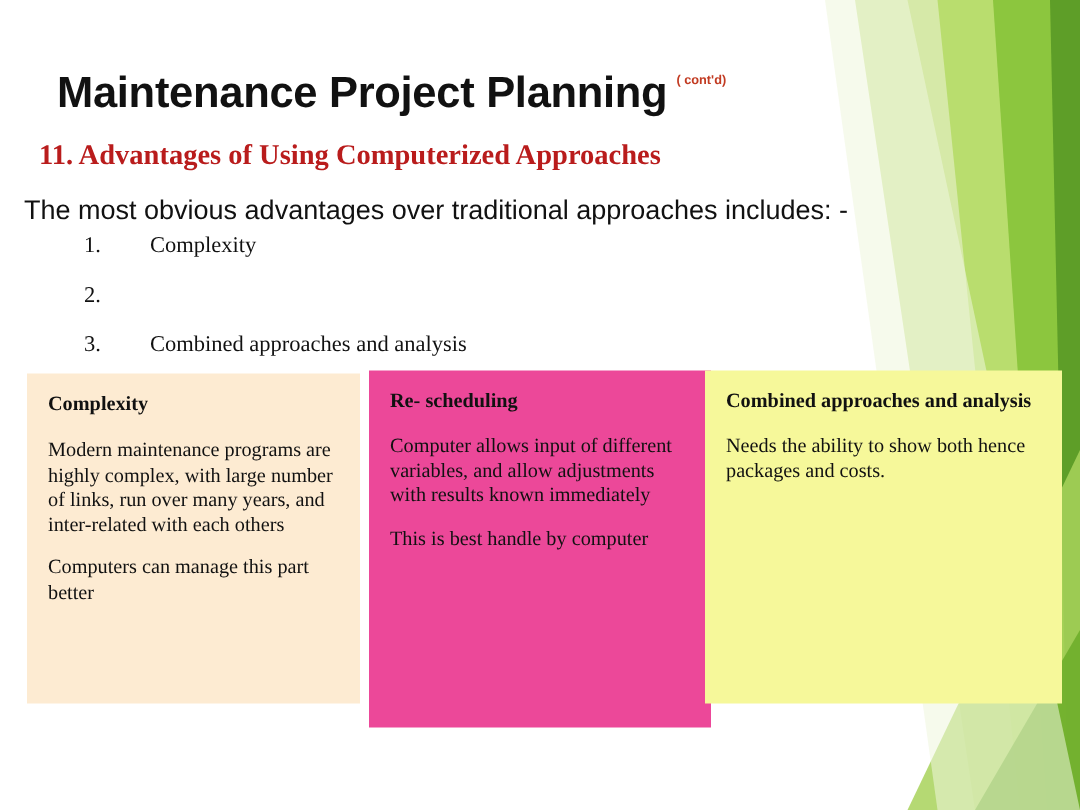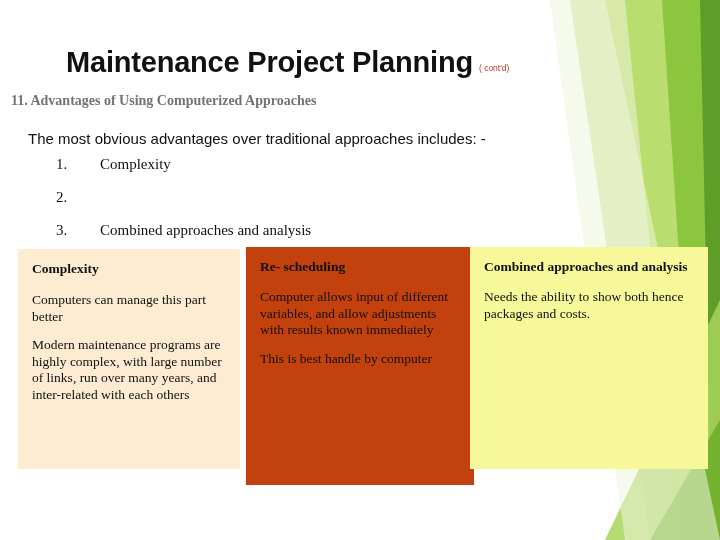--- a/index.html
+++ b/index.html
@@ -33,56 +33,55 @@
     pointer-events: none;
   }
   .deco svg { display: block; }
 
   
   .title-row {
     position: absolute;
     left: 38px;
     top: 48px;
     display: flex;
-    align-items: flex-end;
-    margin-left: 28px;
+    align-items: flex-start;
   }
   .title {
     font-family: "Liberation Sans", sans-serif;
     font-size: 29px;
     font-weight: bold;
     color: #111111;
     letter-spacing: -0.2px;
     line-height: 1;
   }
   .title-sup {
     font-family: "Liberation Sans", sans-serif;
     font-size: 8.5px;
-    font-weight: normal;
+    font-weight: bold;
     color: #c23b22;
     margin-left: 6px;
     margin-bottom: 4px;
   }
 
   
   .subhead {
     position: absolute;
-    left: 11px;
+    left: 26px;
     top: 93px;
     font-family: "Liberation Serif", serif;
-    font-size: 14px;
-    font-weight: bold;
-    color: #737373;
+    font-size: 19px;
+    font-weight: bold;
+    color: #b91c1c;
   }
   .intro {
     position: absolute;
-    left: 28px;
+    left: 16px;
     top: 130px;
     font-family: "Liberation Sans", sans-serif;
-    font-size: 15px;
+    font-size: 18px;
     color: #111111;
   }
   .num-list {
     position: absolute;
     left: 56px;
     top: 156px;
     width: 430px;
   }
   .num-item {
     display: flex;
@@ -121,21 +120,21 @@
     font-size: 13.5px;
     color: #111111;
   }
   #box1 .bx-head { font-size: 13.5px; margin-bottom: 15px; }
 
   #box2 {
     left: 246px;
     top: 247px;
     width: 228px;
     height: 238px;
-    background: #c2410c;
+    background: #ec4899;
     font-family: "Liberation Serif", serif;
     font-size: 13.5px;
     color: #111111;
   }
   #box2 .bx-head { font-size: 13.5px; margin-bottom: 14px; }
 
   #box3 {
     left: 470px;
     top: 247px;
     width: 238px;
@@ -182,22 +181,22 @@
       <span class="n">2.</span>
     </div>
     <div class="num-item">
       <span class="n">3.</span>
       <span class="t">Combined approaches and analysis</span>
     </div>
   </div>
 
   <div class="box" id="box1">
     <p class="bx-head">Complexity</p>
+    <p>Modern maintenance programs are highly complex, with large number of links, run over many years, and inter-related with each others</p>
     <p>Computers can manage this part better</p>
-    <p>Modern maintenance programs are highly complex, with large number of links, run over many years, and inter-related with each others</p>
   </div>
 
   <div class="box" id="box2">
     <p class="bx-head">Re- scheduling</p>
     <p>Computer allows input of different variables, and allow adjustments with results known immediately</p>
     <p>This is best handle by computer</p>
   </div>
 
   <div class="box" id="box3">
     <p class="bx-head">Combined approaches and analysis</p>

